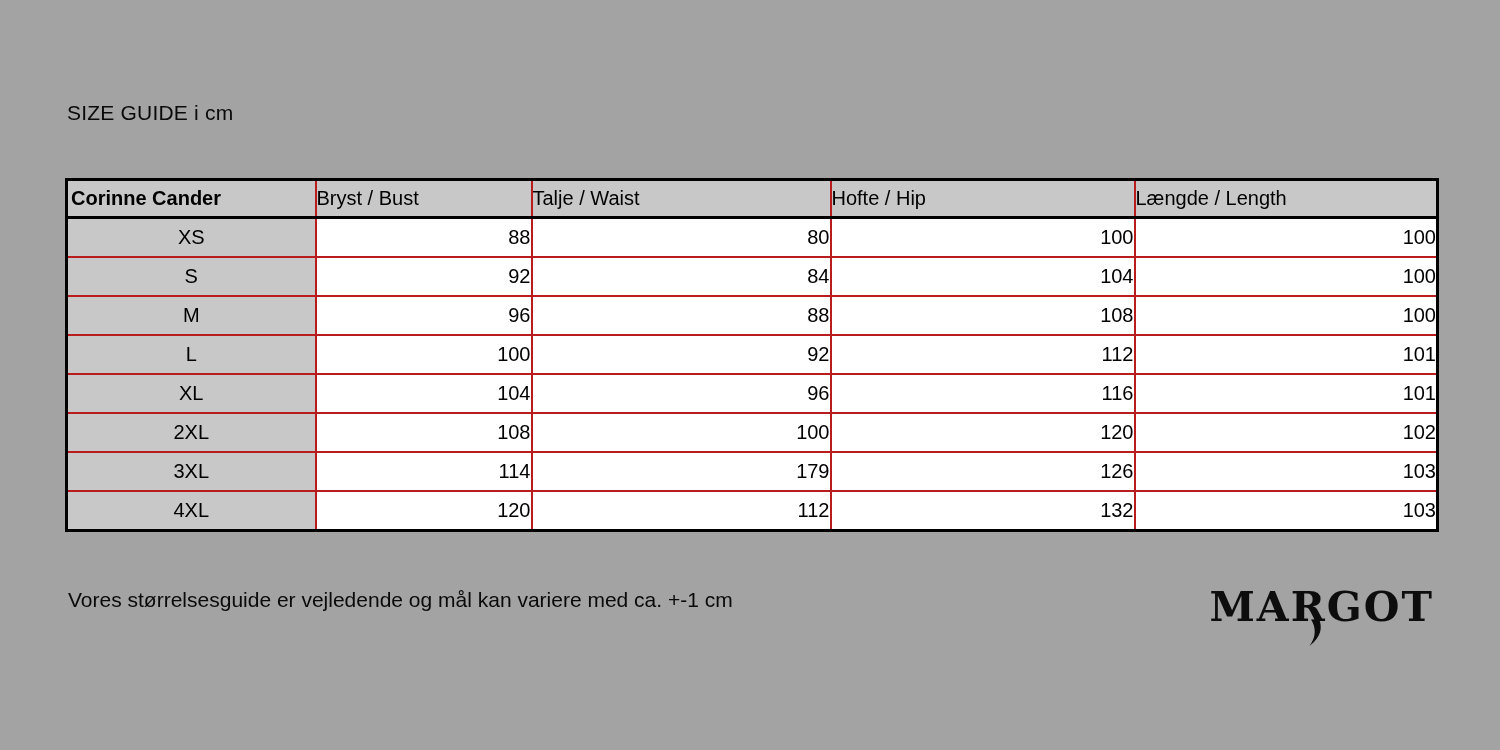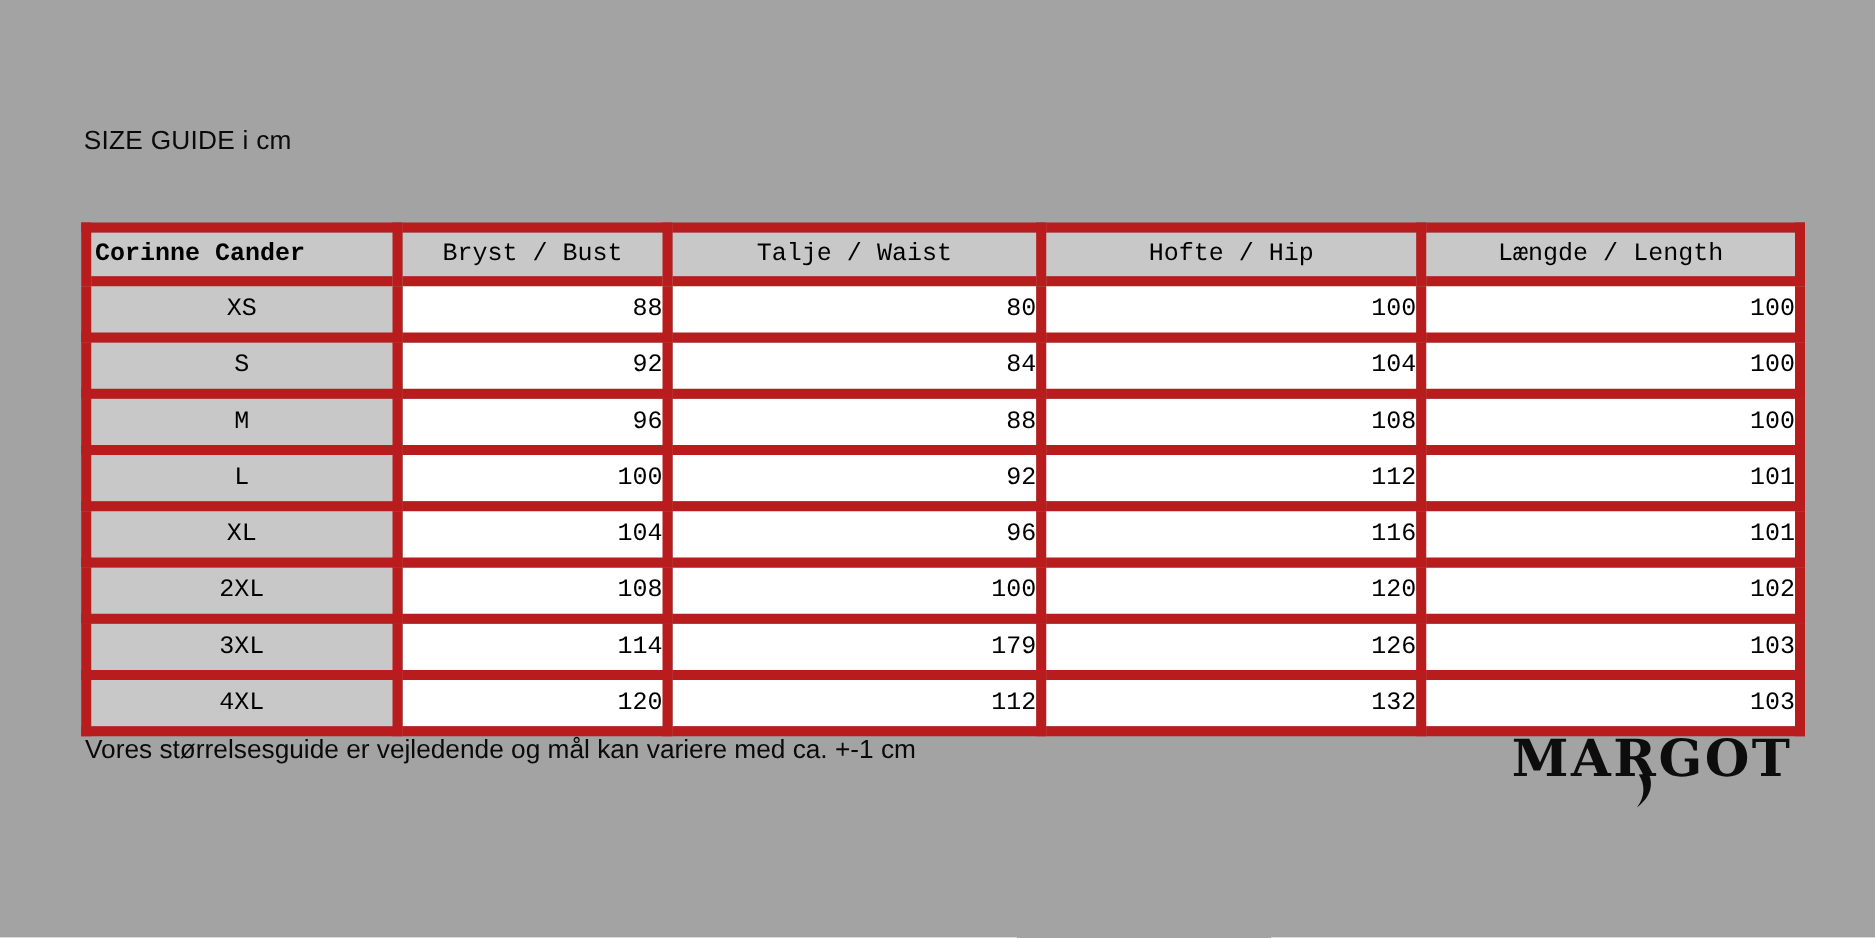--- a/index.html
+++ b/index.html
@@ -28,32 +28,31 @@
     position: absolute;
     left: 65px;
     top: 178px;
     width: 1371px;
     border-collapse: collapse;
     table-layout: fixed;
     border: 3px solid #000000;
     font-size: 20px;
   }
   table.size-table td, table.size-table th {
-    border: 8px solid #b91c1c;
+    border: 2px solid #b91c1c;
     padding: 0;
     height: 37px;
     vertical-align: middle;
     overflow: hidden;
     white-space: nowrap;
-    font-family: Liberation Mono, monospace;
   }
   table.size-table tr.header-row th {
     background: #c8c8c8;
     font-weight: normal;
-    text-align: center;
+    text-align: left;
     height: 35px;
     border-bottom: 3px solid #000000;
   }
   table.size-table tr.header-row th.product-cell {
     font-weight: bold;
     text-align: left;
     padding-left: 3px;
   }
   table.size-table td.size-cell {
     background: #c8c8c8;

